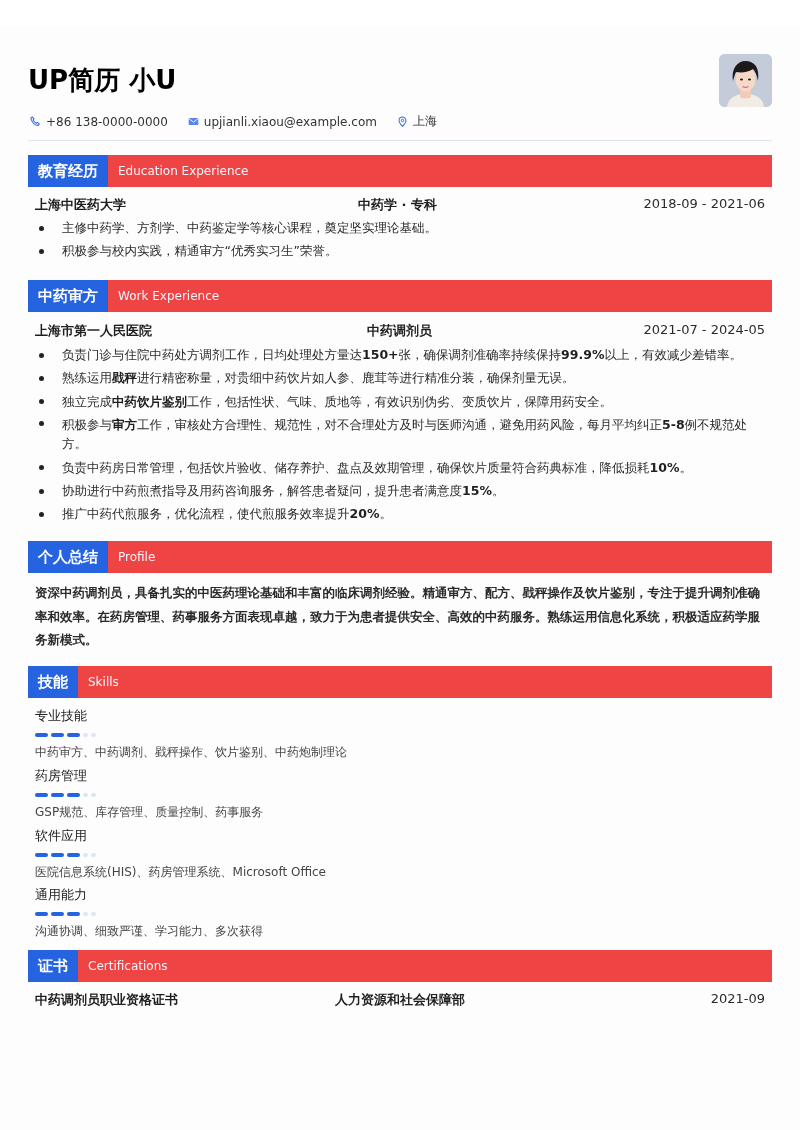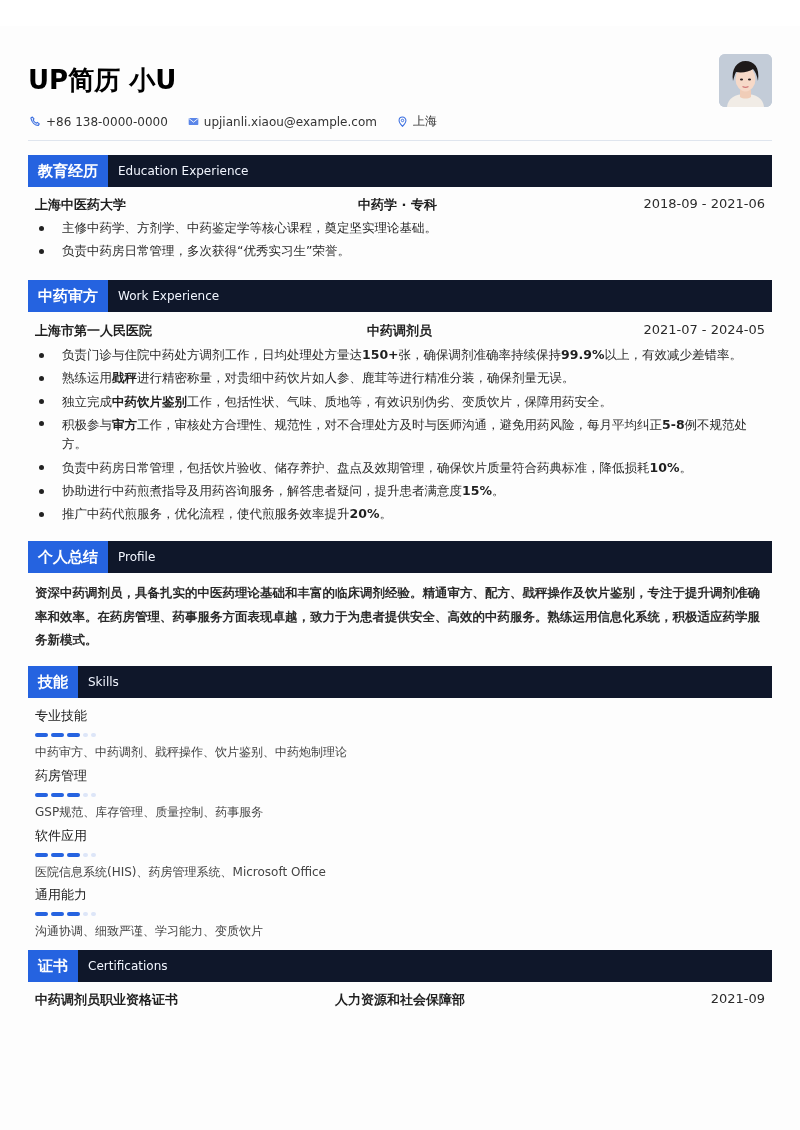--- a/index.html
+++ b/index.html
@@ -15,21 +15,21 @@
 
   .header { position: absolute; left: 28px; top: 62px; width: 744px; }
   .name { font-size: 26px; font-weight: bold; color: #000000; letter-spacing: 0px; line-height: 36px; }
   .contacts { position: absolute; top: 51px; left: 2px; display: flex; align-items: center; font-size: 12px; color: #333; white-space: nowrap; }
   .contact { display: flex; align-items: center; margin-right: 20px; }
   .contact svg { width: 11px; height: 11px; margin-right: 5px; }
   .divider { position: absolute; left: 28px; top: 140px; width: 744px; height: 1px; background: #dfe5ee; }
 
   .avatar { position: absolute; left: 719px; top: 54px; width: 53px; height: 53px; border-radius: 6px; overflow: hidden; background: linear-gradient(180deg,#c9d2de 0%,#b7c3d2 100%); }
 
-  .section-bar { position: absolute; left: 28px; width: 744px; height: 32px; background: #0f172a; display: flex; align-items: center; }
+  .section-bar { position: absolute; left: 28px; width: 744px; height: 32px; background: #ef4444; display: flex; align-items: center; }
   .section-bar .zh { height: 32px; background: #2563e0; color: #fff; font-size: 15px; font-weight: bold; display: flex; align-items: center; padding: 0 10px; }
   .section-bar .en { color: #f2f6ff; font-size: 12px; padding-left: 10px; }
 
   .row { position: absolute; left: 35px; width: 730px; font-size: 13px; font-weight: bold; color: #1f1f1f; height: 20px; }
   .row .left { position: absolute; left: 0; top: 0; }
   .row .mid { position: absolute; top: 0; }
   .row .right { position: absolute; right: 0; top: 0; font-weight: normal; color: #2b2b2b; }
 
   .bullets { position: absolute; left: 35px; width: 732px; list-style: none; font-size: 12.5px; color: #2b2b2b; }
   .bullets li { position: relative; padding-left: 27px; line-height: 23.3px; }
@@ -96,21 +96,21 @@
   <div class="zh">教育经历</div>
   <div class="en">Education Experience</div>
 </div>
 <div class="row" style="top:196px;">
   <span class="left">上海中医药大学</span>
   <span class="mid" style="left:323px;">中药学 · 专科</span>
   <span class="right">2018-09 - 2021-06</span>
 </div>
 <ul class="bullets" style="top:216px;">
   <li>主修中药学、方剂学、中药鉴定学等核心课程，奠定坚实理论基础。</li>
-  <li>负责中药房日常管理，多次获得“优秀实习生”荣誉。</li>
+  <li>积极参与校内实践，精通审方“优秀实习生”荣誉。</li>
 </ul>
 
 <div class="section-bar" style="top:280px;">
   <div class="zh">中药审方</div>
   <div class="en">Work Experience</div>
 </div>
 <div class="row" style="top:322px;">
   <span class="left">上海市第一人民医院</span>
   <span class="mid" style="left:332px;">中药调剂员</span>
   <span class="right">2021-07 - 2024-05</span>
@@ -171,21 +171,21 @@
 </div>
 <div class="skill" style="top:886px;">
   <div class="title">通用能力</div>
   <div class="dots">
       <span></span>
       <span></span>
       <span></span>
       <span class="off"></span>
       <span class="off"></span>
     </div>
-  <div class="desc">沟通协调、细致严谨、学习能力、变质饮片</div>
+  <div class="desc">沟通协调、细致严谨、学习能力、多次获得</div>
 </div>
 
 <div class="section-bar" style="top:950px;">
   <div class="zh">证书</div>
   <div class="en">Certifications</div>
 </div>
 <div class="row" style="top:991px;">
   <span class="left">中药调剂员职业资格证书</span>
   <span class="mid" style="left:300px;">人力资源和社会保障部</span>
   <span class="right">2021-09</span>

